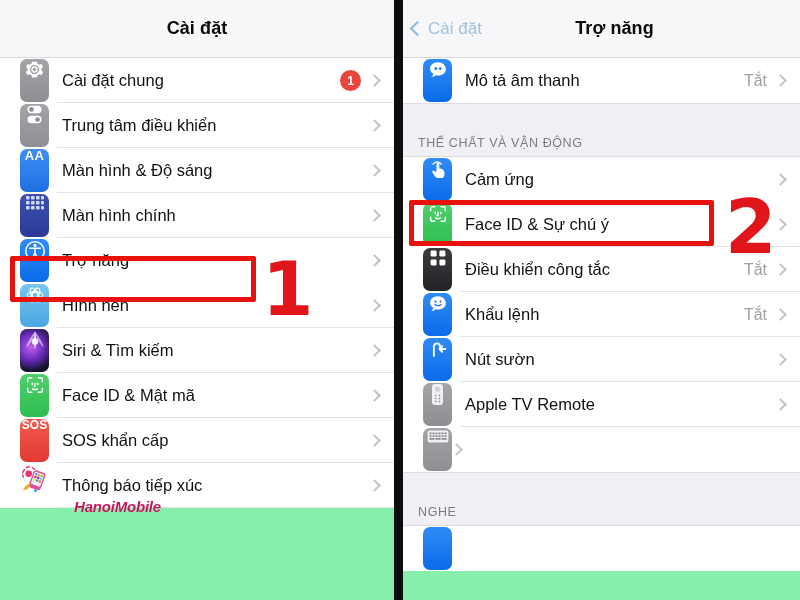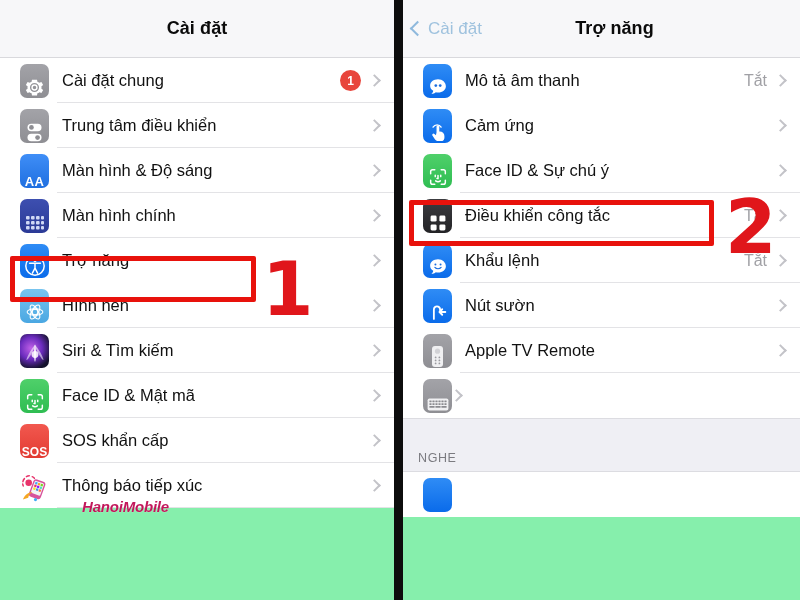--- a/index.html
+++ b/index.html
@@ -105,25 +105,25 @@
     border-bottom: 1px solid #dcdce1;
     padding: 16px 0 6px 15px;
     font-size: 12.5px;
     letter-spacing: .6px;
     color: #7b7b80;
   }
   .section-head.tall { padding-top: 32px; border-top: 1px solid #dcdce1; }
 
   
   .icon {
-    width: 29px; height: 34px;
+    width: 29px; height: 43px;
     border-radius: 7px;
     flex: 0 0 auto;
     position: relative;
-    display: flex; align-items: flex-end; justify-content: center;
+    display: flex; align-items: flex-start; justify-content: center;
     overflow: hidden;
   }
   .icon svg { display: block; }
   .ic-gray  { background: linear-gradient(180deg,#a3a3a8,#8e8e93); }
   .ic-blue  { background: linear-gradient(180deg,#2f8cf5,#0a6bea); }
   .ic-dblue { background: linear-gradient(180deg,#3d4fb0,#2b3a96); }
   .ic-green { background: linear-gradient(180deg,#4fd06a,#2fbd52); }
   .ic-red   { background: linear-gradient(180deg,#f2584f,#e23b32); }
   .ic-black { background: linear-gradient(180deg,#3c3c40,#232326); }
   .ic-siri  { background: radial-gradient(circle at 38% 42%, #c060e8 0%, #6a2bbd 42%, #14122c 78%); }
@@ -159,21 +159,21 @@
     line-height: 1;
     font-family: "DejaVu Sans", sans-serif;
   }
 
   
   .watermark {
     position: absolute;
     z-index: 8;
     display: flex;
     align-items: center;
-    gap: 18px;
+    gap: 10px;
   }
   .wm-text {
     font-size: 15px;
     font-weight: bold;
     color: #c2185b;
     font-style: italic;
     letter-spacing: -.2px;
     text-shadow: 0 0 1px rgba(255,255,255,.8);
   }
   .wm-logo { width: 44px; height: 40px; position: relative; }
@@ -387,20 +387,21 @@
             <path d="M12 3.6c-5 0-8.6 3-8.6 6.9 0 2.3 1.3 4.3 3.4 5.6-.2 1.3-.9 2.6-2 3.6 1.9-.2 3.6-1 4.8-2 .8.2 1.6.3 2.4.3 5 0 8.6-3 8.6-6.9S17 3.6 12 3.6z" fill="#fff"></path>
             <circle cx="9.6" cy="10.4" r="1.5" fill="#1d6fe0"></circle>
             <circle cx="14.4" cy="10.4" r="1.5" fill="#1d6fe0"></circle>
           </svg>
         </span>
         <span class="row-label">Mô tả âm thanh</span>
         <span class="row-value">Tắt</span>
         <span class="chev"></span>
       </div>
 
+      <div class="section-head tall">THỂ CHẤT VÀ VẬN ĐỘNG</div>
 
       <div class="row nosep">
         <span class="icon ic-blue">
           <svg width="22" height="22" viewBox="0 0 24 24">
             <path d="M10.4 12.6V6.3a1.5 1.5 0 013 0v5.1h.6a5 5 0 015 5v1.9c0 1.5-.9 2.9-2.2 3.5H11c-1-.4-1.8-1-2.4-1.9l-2.5-3.7a1.4 1.4 0 012-2l1.6 1.3z" fill="#fff"></path>
             <path d="M6.6 6.6a5.2 5.2 0 018.8 0" fill="none" stroke="#fff" stroke-width="1.5" stroke-linecap="round"></path>
           </svg>
         </span>
         <span class="row-label">Cảm ứng</span>
         <span class="chev"></span>

